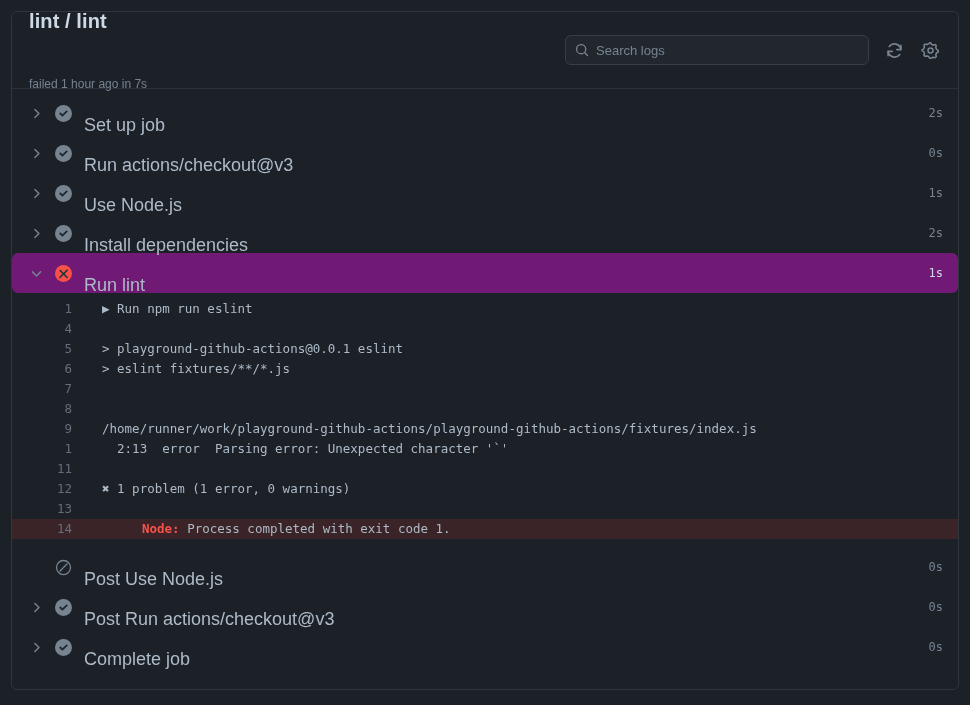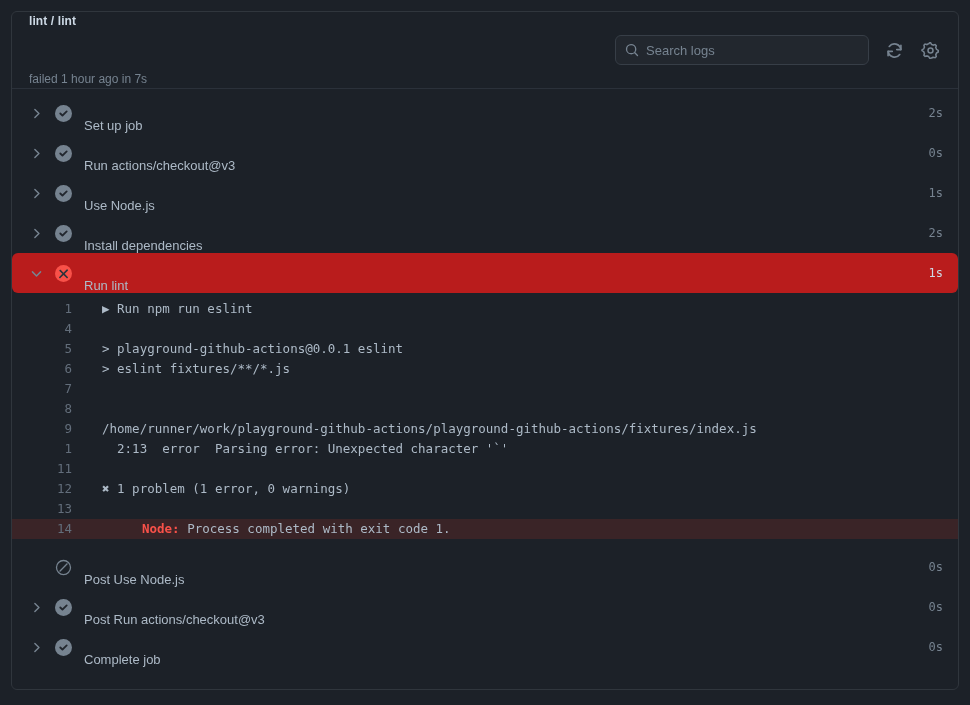--- a/index.html
+++ b/index.html
@@ -33,42 +33,42 @@
     border-bottom: 1px solid #2b313a;
     display: flex;
     align-items: center;
     padding: 0 17px 0 17px;
     position: relative;
   }
 
   .header-titles { display: flex; flex-direction: column; gap: 4px; }
 
   .job-title {
-    font-size: 12px;
+    font-size: 20px;
     font-weight: 700;
     color: #cdd9e5;
     letter-spacing: .1px;
   }
 
   .job-status {
     font-size: 12px;
     color: #768390;
     margin-top: 40px;
   }
 
   .header-right {
     margin-left: auto;
     display: flex;
     align-items: center;
     gap: 14px;
   }
 
   .search-box {
     position: relative;
-    width: 254px;
+    width: 304px;
     height: 30px;
     background: #22272e;
     border: 1px solid #373e47;
     border-radius: 6px;
     display: flex;
     align-items: center;
     padding: 0 8px 0 30px;
   }
 
   .search-box .search-ico {
@@ -118,21 +118,21 @@
     height: 40px;
     display: flex;
     align-items: center;
     padding: 0 15px 0 16px;
     cursor: pointer;
     border-radius: 6px;
     margin: 0 0px;
   }
 
   .step-row.expanded {
-    background: #b91c1c;
+    background: #701a75;
   }
 
   .chev {
     width: 16px;
     height: 16px;
     flex: 0 0 16px;
     color: #768390;
     margin-right: 11px;
     display: flex;
     align-items: center;
@@ -142,21 +142,21 @@
 
   .status-ico {
     width: 17px;
     height: 17px;
     flex: 0 0 17px;
     margin-right: 12px;
     display: block;
   }
 
   .step-name {
-    font-size: 13px;
+    font-size: 18px;
     color: #adbac7;
     white-space: nowrap;
     margin-top: 24px;
   }
 
   .step-dur {
     margin-left: auto;
     font-family: "DejaVu Sans Mono", monospace;
     font-size: 12px;
     color: #768390;

